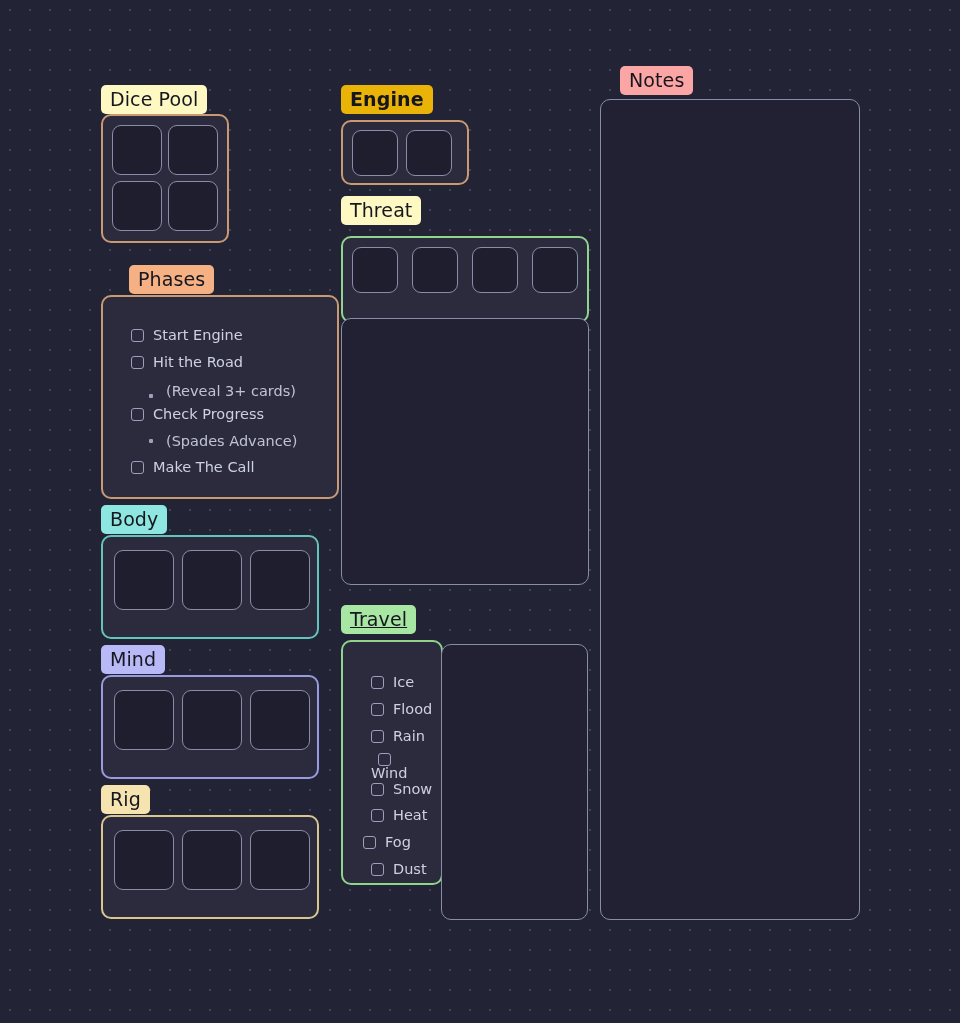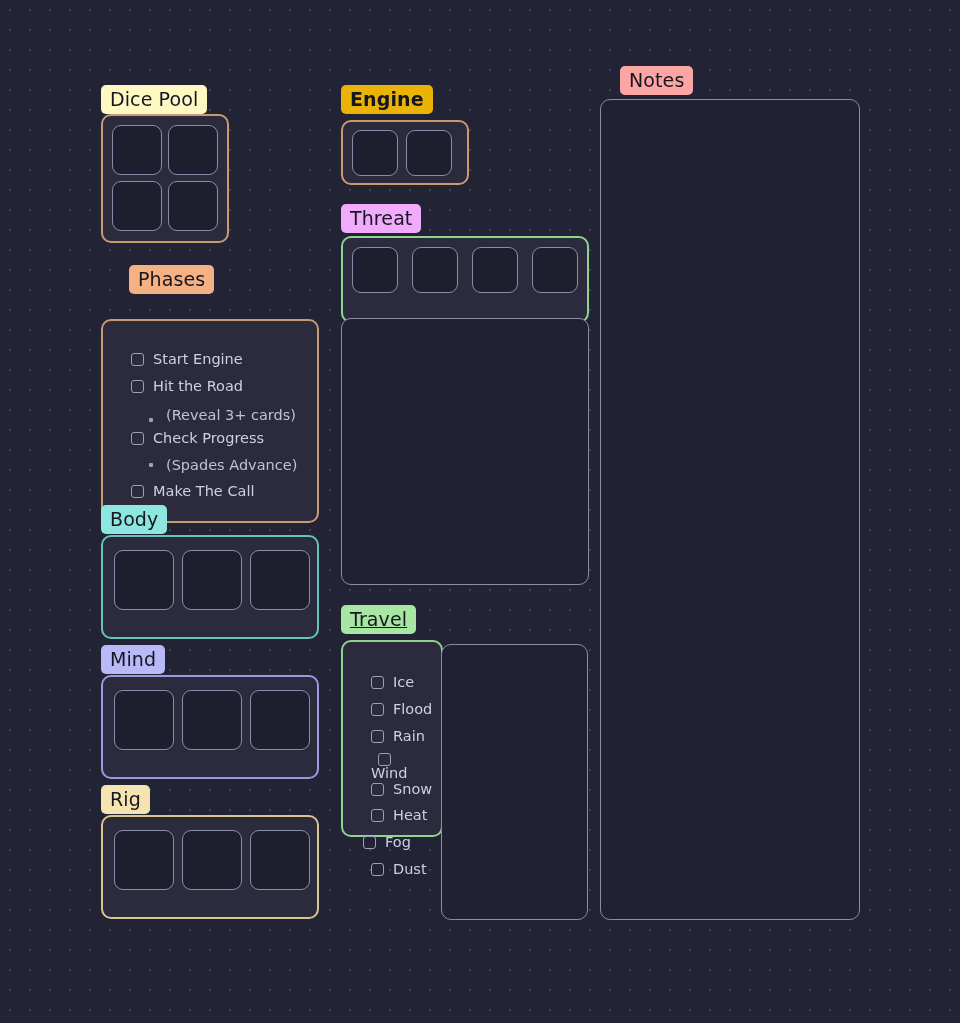--- a/index.html
+++ b/index.html
@@ -107,21 +107,21 @@
 
 <div class="tag" style="left:101px; top:85px; background:#fef9c3;">Dice Pool</div>
 <div class="panel" style="left:101px; top:114px; width:128px; height:129px; border-color:#c99a72;">
   <div class="slot" style="left:9px;  top:9px;  width:50px; height:50px;"></div>
   <div class="slot" style="left:65px; top:9px;  width:50px; height:50px;"></div>
   <div class="slot" style="left:9px;  top:65px; width:50px; height:50px;"></div>
   <div class="slot" style="left:65px; top:65px; width:50px; height:50px;"></div>
 </div>
 
 <div class="tag" style="left:101px; top:265px; background:#f5b183;margin-left:28px;">Phases</div>
-<div class="panel" style="left:101px; top:295px; width:218px; height:204px; border-color:#c99a72;margin-top:24px;">
+<div class="panel" style="left:101px; top:295px; width:238px; height:204px; border-color:#c99a72;">
 
   <div class="check-row" style="left:28px; top:29px;">
     <span class="cbox"></span>
     <span class="check-label">Start Engine</span>
   </div>
 
   <div class="check-row" style="left:28px; top:56px;">
     <span class="cbox"></span>
     <span class="check-label">Hit the Road</span>
   </div>
@@ -167,31 +167,31 @@
   <div class="slot" style="left:79px;  top:13px; width:60px; height:60px;"></div>
   <div class="slot" style="left:147px; top:13px; width:60px; height:60px;"></div>
 </div>
 
 <div class="tag" style="left:341px; top:85px; background:#eab308;font-weight:bold;">Engine</div>
 <div class="panel" style="left:341px; top:120px; width:128px; height:65px; border-color:#c99a72;">
   <div class="slot" style="left:9px;  top:8px; width:46px; height:46px;"></div>
   <div class="slot" style="left:63px; top:8px; width:46px; height:46px;"></div>
 </div>
 
-<div class="tag" style="left:341px; top:204px; background:#f0abfc;">Threat</div>
+<div class="tag" style="left:341px; top:196px; background:#fef9c3;">Threat</div>
 <div class="panel" style="left:341px; top:236px; width:248px; height:87px; border-color:#8fd48a;">
   <div class="slot" style="left:9px;   top:9px; width:46px; height:46px;"></div>
   <div class="slot" style="left:69px;  top:9px; width:46px; height:46px;"></div>
   <div class="slot" style="left:129px; top:9px; width:46px; height:46px;"></div>
   <div class="slot" style="left:189px; top:9px; width:46px; height:46px;"></div>
 </div>
 <div class="bigcard" style="left:341px; top:318px; width:248px; height:267px;"></div>
 
 <div class="tag" style="left:341px; top:605px; background:#a8e6a3;text-decoration:underline;">Travel</div>
-<div class="panel" style="left:341px; top:640px; width:102px; height:197px; border-color:#8fd48a;">
+<div class="panel" style="left:341px; top:640px; width:102px; height:245px; border-color:#8fd48a;">
 
   <div class="check-row" style="left:28px; top:31px;">
     <span class="cbox"></span>
     <span class="check-label">Ice</span>
   </div>
   <div class="check-row" style="left:28px; top:58px;">
     <span class="cbox"></span>
     <span class="check-label">Flood</span>
   </div>
   <div class="check-row" style="left:28px; top:85px;">

